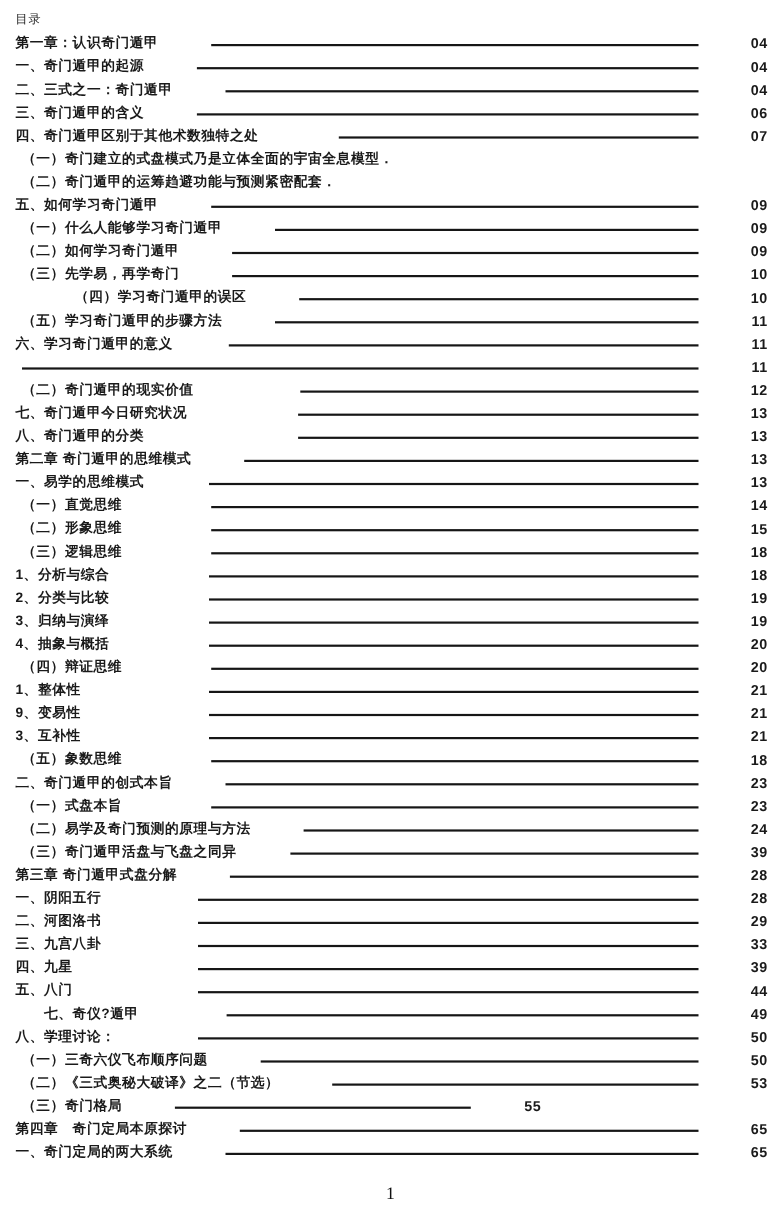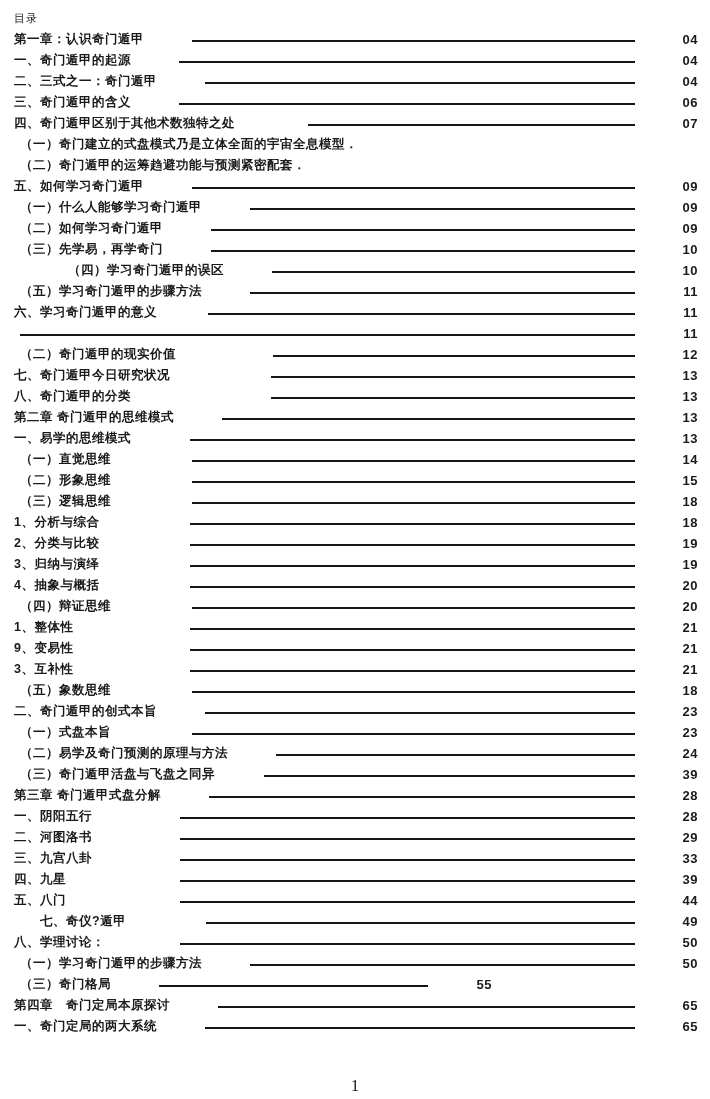--- a/index.html
+++ b/index.html
@@ -290,23 +290,28 @@
     <span class="label" style="min-width: 118px; margin-left: 26px;">七、奇仪?遁甲</span>
     <span class="leader"></span>
     <span class="pagenum">49</span>
   </div>
       <div class="row lvl1">
     <span class="label" style="min-width: 118px;">八、学理讨论：</span>
     <span class="leader"></span>
     <span class="pagenum">50</span>
   </div>
       <div class="row lvl2">
-    <span class="label">（一）学习奇门遁甲的步骤方法</span>
+    <span class="label">（一）三奇六仪飞布顺序问题</span>
     <span class="leader"></span>
     <span class="pagenum">50</span>
+  </div>
+      <div class="row lvl2">
+    <span class="label" style="min-width: 188px;">（二）《三式奥秘大破译》之二（节选）</span>
+    <span class="leader"></span>
+    <span class="pagenum">53</span>
   </div>
       <div class="row lvl2 mid">
     <span class="label">（三）奇门格局</span>
     <span class="leader"></span>
     <span class="pagenum">55</span>
   </div>
       <div class="row lvl0">
     <span class="label">第四章　奇门定局本原探讨</span>
     <span class="leader"></span>
     <span class="pagenum">65</span>

